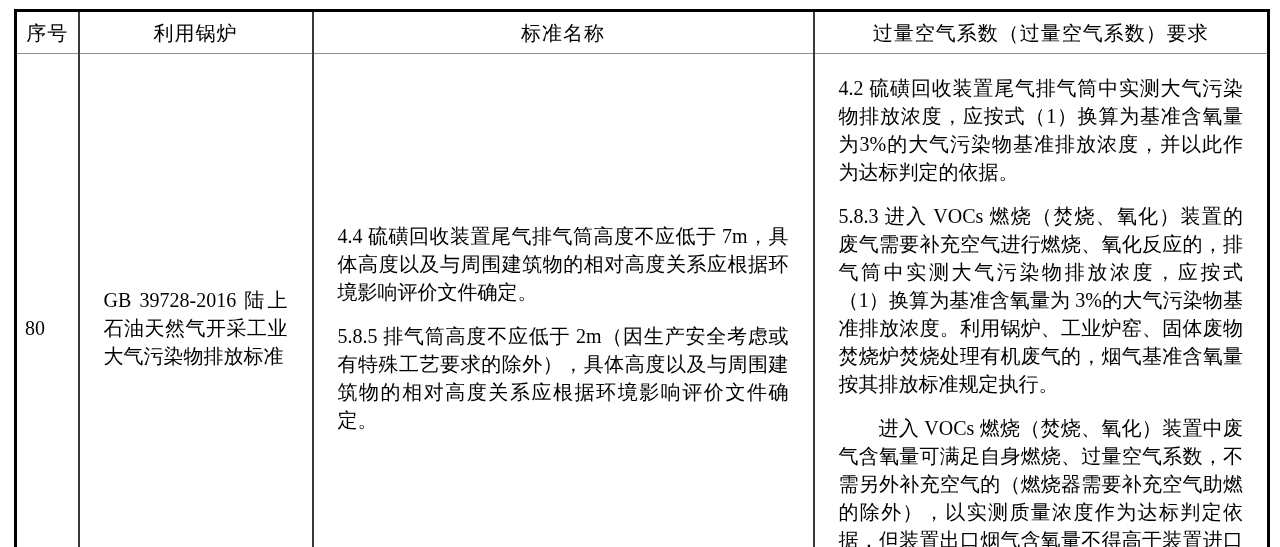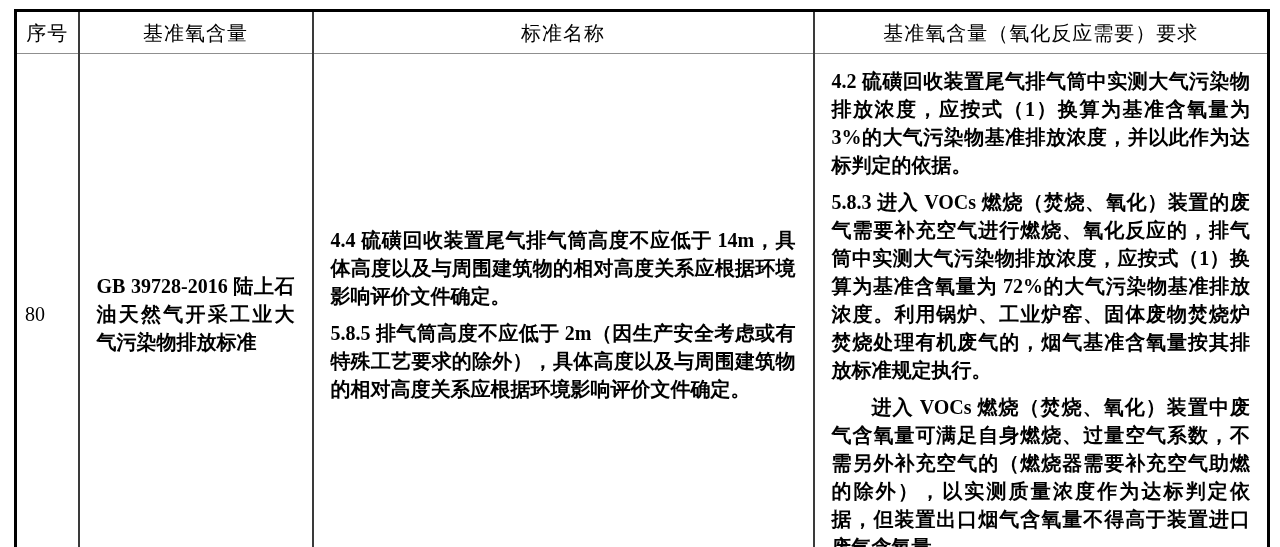--- a/index.html
+++ b/index.html
@@ -50,53 +50,53 @@
   td.c-name {
     vertical-align: middle;
   }
   td.c-height {
     vertical-align: middle;
   }
   td.c-oxygen {
     vertical-align: top;
     padding-top: 5px;
   }
-  .std-table p { margin: 9px; text-align: justify; font-weight: bold; }
+  .std-table p { margin: 16px; text-align: justify; }
   .std-table p.indent { text-indent: 2em; }
 </style>
 </head>
 <body>
 
 <div class="page">
   <table class="std-table">
     <colgroup>
       <col style="width:63px">
       <col style="width:234px">
       <col style="width:501px">
       <col style="width:455px">
     </colgroup>
     <thead>
       <tr>
         <th>序号</th>
-        <th>基准氧含量</th>
+        <th>利用锅炉</th>
         <th>标准名称</th>
-        <th>基准氧含量（氧化反应需要）要求</th>
+        <th>过量空气系数（过量空气系数）要求</th>
       </tr>
     </thead>
     <tbody>
       <tr>
         <td class="c-index">80</td>
         <td class="c-name">
           <p>GB 39728-2016 陆上石油天然气开采工业大气污染物排放标准</p>
         </td>
         <td class="c-height">
-          <p>4.4 硫磺回收装置尾气排气筒高度不应低于 14m，具体高度以及与周围建筑物的相对高度关系应根据环境影响评价文件确定。</p>
+          <p>4.4 硫磺回收装置尾气排气筒高度不应低于 7m，具体高度以及与周围建筑物的相对高度关系应根据环境影响评价文件确定。</p>
           <p>5.8.5 排气筒高度不应低于 2m（因生产安全考虑或有特殊工艺要求的除外），具体高度以及与周围建筑物的相对高度关系应根据环境影响评价文件确定。</p>
         </td>
         <td class="c-oxygen">
           <p>4.2 硫磺回收装置尾气排气筒中实测大气污染物排放浓度，应按式（1）换算为基准含氧量为3%的大气污染物基准排放浓度，并以此作为达标判定的依据。</p>
-          <p>5.8.3 进入 VOCs 燃烧（焚烧、氧化）装置的废气需要补充空气进行燃烧、氧化反应的，排气筒中实测大气污染物排放浓度，应按式（1）换算为基准含氧量为 72%的大气污染物基准排放浓度。利用锅炉、工业炉窑、固体废物焚烧炉焚烧处理有机废气的，烟气基准含氧量按其排放标准规定执行。</p>
+          <p>5.8.3 进入 VOCs 燃烧（焚烧、氧化）装置的废气需要补充空气进行燃烧、氧化反应的，排气筒中实测大气污染物排放浓度，应按式（1）换算为基准含氧量为 3%的大气污染物基准排放浓度。利用锅炉、工业炉窑、固体废物焚烧炉焚烧处理有机废气的，烟气基准含氧量按其排放标准规定执行。</p>
           <p class="indent">进入 VOCs 燃烧（焚烧、氧化）装置中废气含氧量可满足自身燃烧、过量空气系数，不需另外补充空气的（燃烧器需要补充空气助燃的除外），以实测质量浓度作为达标判定依据，但装置出口烟气含氧量不得高于装置进口废气含氧量。</p>
         </td>
       </tr>
     </tbody>
   </table>
 </div>
 
 </body></html>

